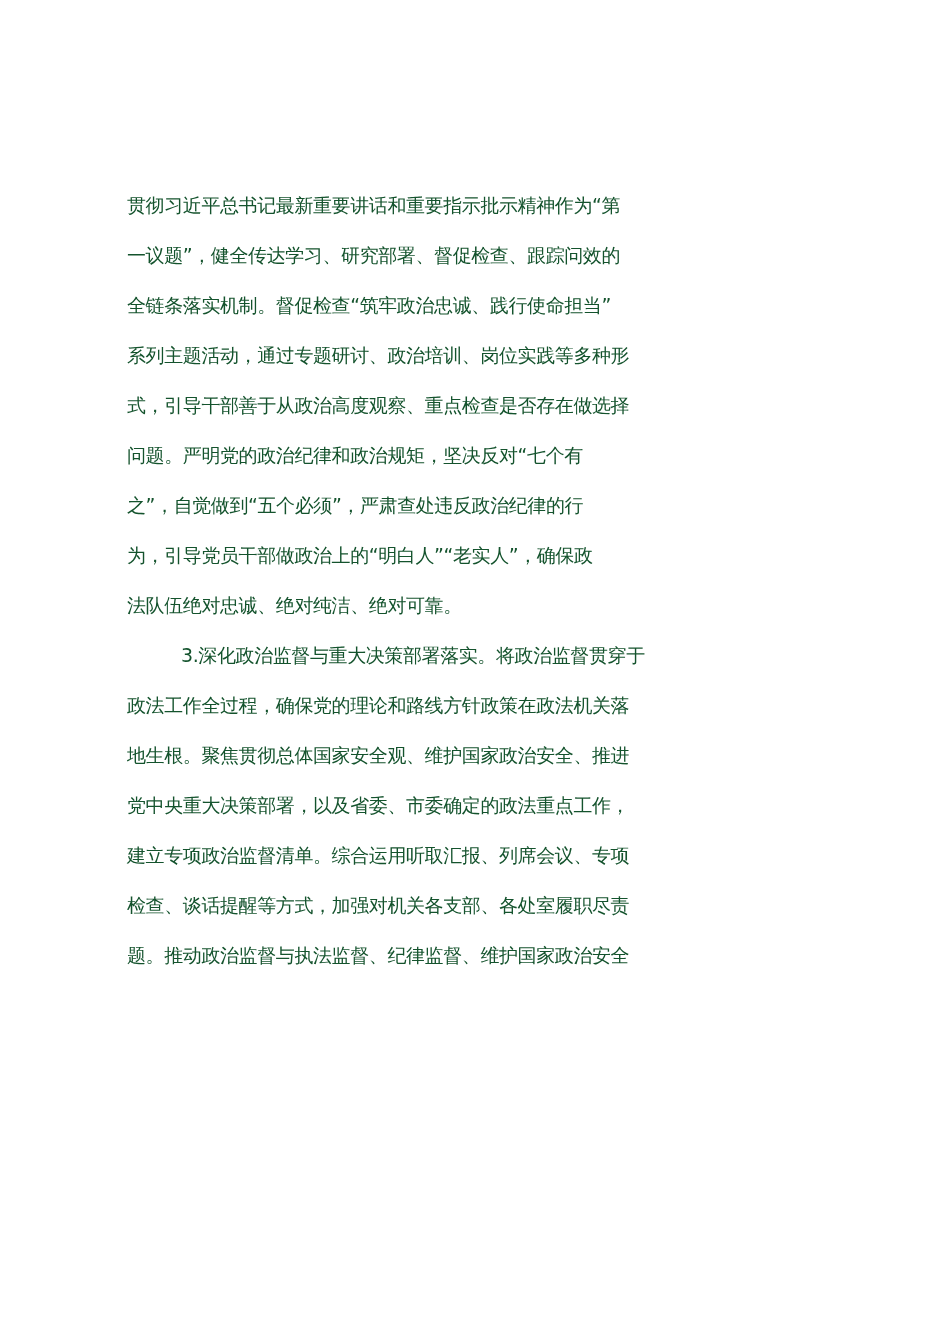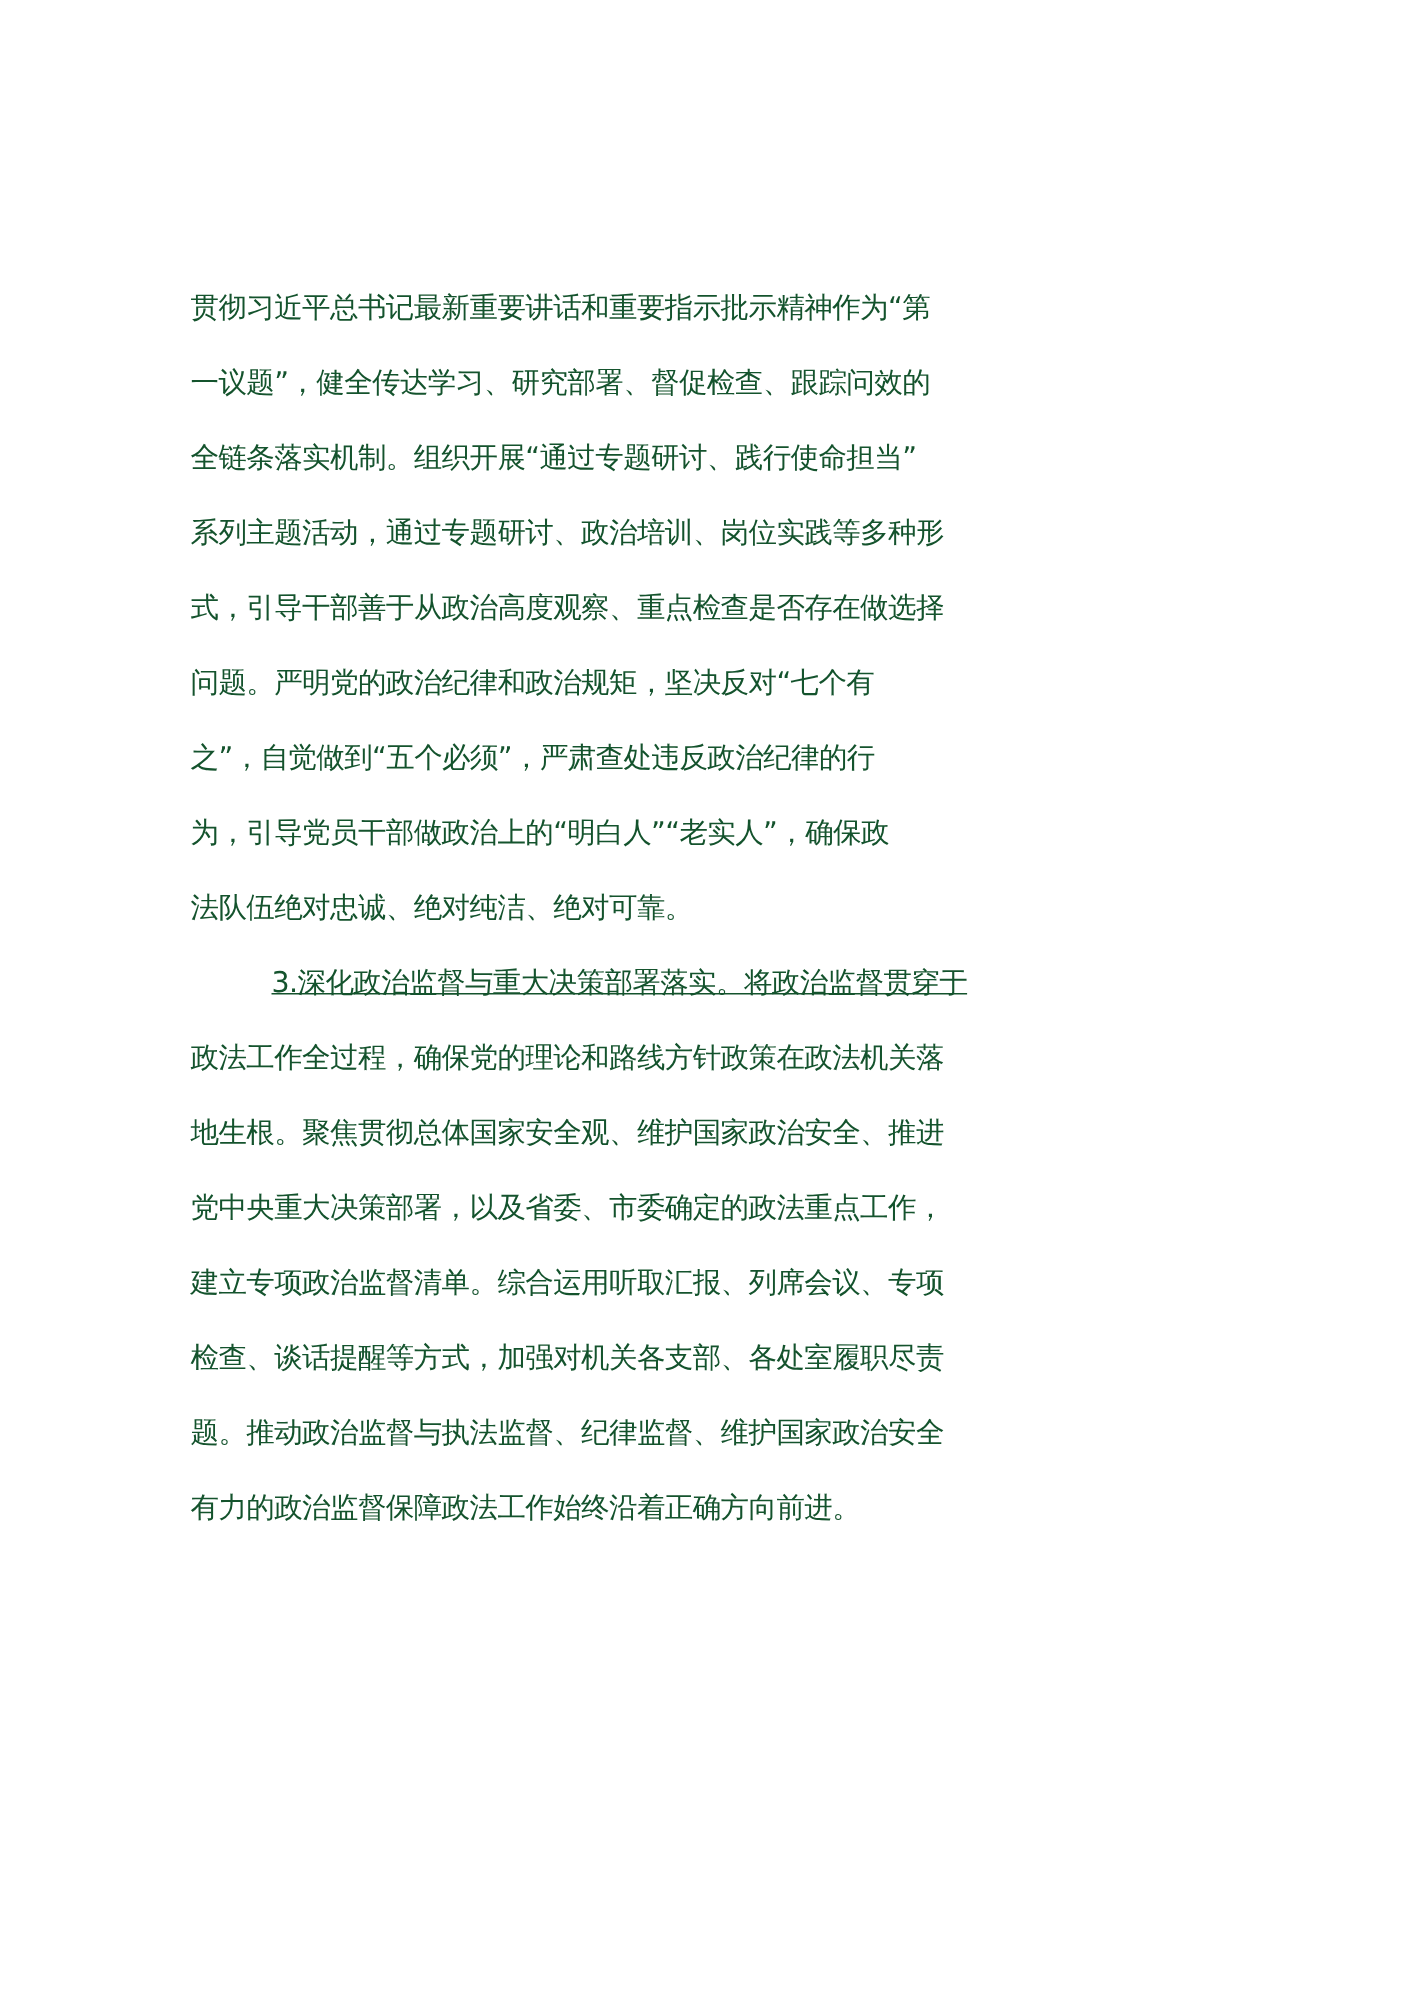--- a/index.html
+++ b/index.html
@@ -3,40 +3,39 @@
 <meta charset="utf-8">
 <style>
   html, body { margin:0; padding:0; background:#ffffff; }
   body { width:950px; height:1344px; position:relative; overflow:hidden; }
   .page { position:absolute; left:127px; top:180px; width:706px; }
   .line {
     font-family: "DejaVu Sans", "Liberation Sans", sans-serif;
     font-size:19px; line-height:50px; height:50px; color:#14532d;
     white-space:nowrap; letter-spacing:-0.4px;
   }
-  .indent { padding-left:54px;text-decoration:underline; }
+  .indent { padding-left:54px; }
 </style>
 </head>
 <body>
 
 <div class="page">
   <div>
     <div class="line">贯彻习近平总书记最新重要讲话和重要指示批示精神作为“第</div>
     <div class="line">一议题”，健全传达学习、研究部署、督促检查、跟踪问效的</div>
-    <div class="line">全链条落实机制。组织开展“通过专题研讨、践行使命担当”</div>
+    <div class="line">全链条落实机制。督促检查“筑牢政治忠诚、践行使命担当”</div>
     <div class="line">系列主题活动，通过专题研讨、政治培训、岗位实践等多种形</div>
     <div class="line">式，引导干部善于从政治高度观察、重点检查是否存在做选择</div>
     <div class="line">问题。严明党的政治纪律和政治规矩，坚决反对“七个有</div>
     <div class="line">之”，自觉做到“五个必须”，严肃查处违反政治纪律的行</div>
     <div class="line">为，引导党员干部做政治上的“明白人”“老实人”，确保政</div>
     <div class="line">法队伍绝对忠诚、绝对纯洁、绝对可靠。</div>
   </div>
   <div>
     <div class="line indent">3.深化政治监督与重大决策部署落实。将政治监督贯穿于</div>
     <div class="line">政法工作全过程，确保党的理论和路线方针政策在政法机关落</div>
     <div class="line">地生根。聚焦贯彻总体国家安全观、维护国家政治安全、推进</div>
     <div class="line">党中央重大决策部署，以及省委、市委确定的政法重点工作，</div>
     <div class="line">建立专项政治监督清单。综合运用听取汇报、列席会议、专项</div>
     <div class="line">检查、谈话提醒等方式，加强对机关各支部、各处室履职尽责</div>
     <div class="line">题。推动政治监督与执法监督、纪律监督、维护国家政治安全</div>
-    <div class="line">有力的政治监督保障政法工作始终沿着正确方向前进。</div>
   </div>
 </div>
 
 </body></html>

